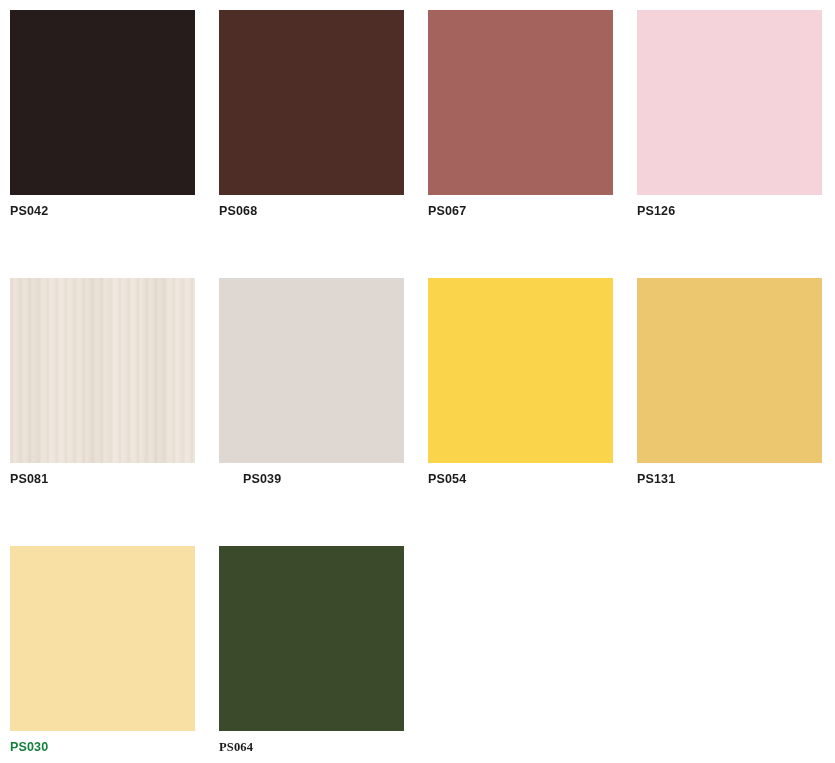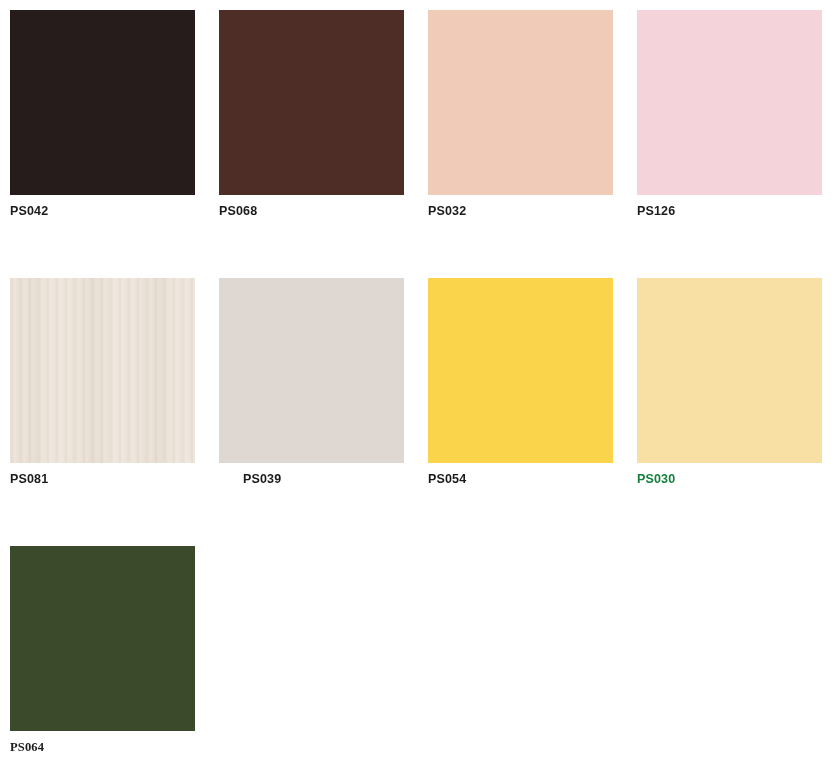--- a/index.html
+++ b/index.html
@@ -84,40 +84,44 @@
 <div class="palette-grid">
     <div class="swatch-cell">
       <div class="swatch-chip" style="background-color: rgb(38, 28, 28);"></div>
       <div class="swatch-label" style="color: rgb(27, 27, 27);">PS042</div>
     </div>
     <div class="swatch-cell">
       <div class="swatch-chip" style="background-color: rgb(78, 45, 38);"></div>
       <div class="swatch-label" style="color: rgb(27, 27, 27);">PS068</div>
     </div>
     <div class="swatch-cell">
-      <div class="swatch-chip" style="background-color: rgb(240, 203, 183);"></div>
-      <div class="swatch-label" style="color: rgb(27, 27, 27);">PS032</div>
+      <div class="swatch-chip" style="background-color: rgb(164, 99, 92);"></div>
+      <div class="swatch-label" style="color: rgb(27, 27, 27);">PS067</div>
     </div>
     <div class="swatch-cell">
       <div class="swatch-chip" style="background-color: rgb(244, 211, 218);"></div>
       <div class="swatch-label" style="color: rgb(27, 27, 27);">PS126</div>
     </div>
     <div class="swatch-cell">
       <div class="swatch-chip textured" style="background-color: rgb(237, 228, 218);"></div>
       <div class="swatch-label" style="color: rgb(27, 27, 27);">PS081</div>
     </div>
     <div class="swatch-cell">
       <div class="swatch-chip" style="background-color: rgb(223, 215, 210);"></div>
       <div class="swatch-label" style="color: rgb(27, 27, 27); margin-left: 24px;">PS039</div>
     </div>
     <div class="swatch-cell">
       <div class="swatch-chip" style="background-color: rgb(250, 213, 75);"></div>
       <div class="swatch-label" style="color: rgb(27, 27, 27);">PS054</div>
     </div>
     <div class="swatch-cell">
+      <div class="swatch-chip" style="background-color: rgb(237, 198, 112);"></div>
+      <div class="swatch-label" style="color: rgb(27, 27, 27);">PS131</div>
+    </div>
+    <div class="swatch-cell">
       <div class="swatch-chip" style="background-color: rgb(248, 223, 164);"></div>
       <div class="swatch-label" style="color: #15803d;">PS030</div>
     </div>
     <div class="swatch-cell">
       <div class="swatch-chip" style="background-color: rgb(58, 74, 42);"></div>
       <div class="swatch-label" style="color: rgb(27, 27, 27); font-family: Liberation Serif, serif;">PS064</div>
     </div>
   </div>
 
 </body></html>

